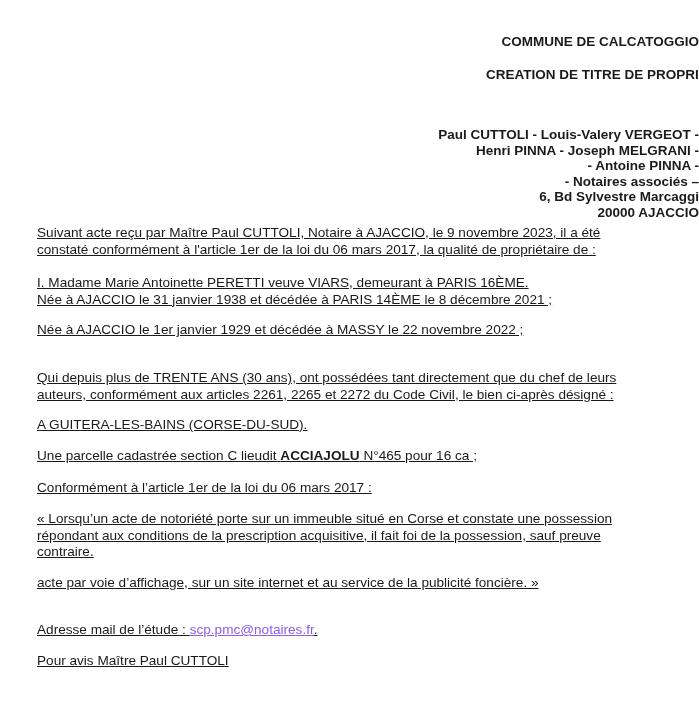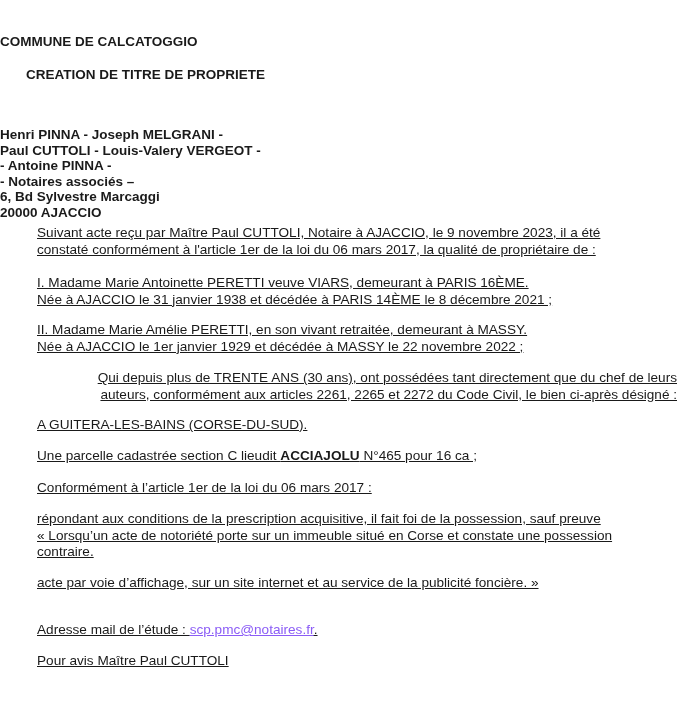--- a/index.html
+++ b/index.html
@@ -1,78 +1,77 @@
 <!DOCTYPE html>
 <html><head>
   <meta charset="utf-8">
   <style>
     html, body { margin: 0; padding: 0; background: #ffffff; }
     body {
       width: 699px; height: 708px; position: relative; overflow: hidden;
       font-family: "Liberation Sans", sans-serif; color: #1a1a1a;
     }
-    .header { position: absolute; left: 0; width: 699px; text-align: left; font-weight: bold; font-size: 13.5px; }
+    .header { position: absolute; left: 0; width: 699px; text-align: right; font-weight: bold; font-size: 13.5px; }
     .h1 { top: 34px; }
     .h2 { top: 67px; padding-left: 26px; }
     .notaries { top: 127px; line-height: 15.5px; }
     .notaries div { white-space: nowrap; }
     .body-text { position: absolute; left: 37px; width: 640px; font-size: 13.6px; line-height: 16.5px; text-decoration: underline; }
     .body-text p { margin: 0; }
     .bold { font-weight: bold; }
     a.email { color: #8b5cf6; text-decoration: underline; }
   </style>
 </head>
 <body>
 
 <div class="header h1">COMMUNE DE CALCATOGGIO</div>
 <div class="header h2">CREATION DE TITRE DE PROPRIETE</div>
 <div class="header notaries">
+  <div>Paul CUTTOLI - Louis-Valery VERGEOT -</div>
   <div>Henri PINNA - Joseph MELGRANI -</div>
-  <div>Paul CUTTOLI - Louis-Valery VERGEOT -</div>
   <div>- Antoine PINNA -</div>
   <div>- Notaires associés –</div>
   <div>6, Bd Sylvestre Marcaggi</div>
   <div>20000 AJACCIO</div>
 </div>
 
 <div class="body-text" style="top:225px;">
   <p>Suivant acte reçu par Maître Paul CUTTOLI, Notaire à AJACCIO, le 9 novembre 2023, il a été</p>
   <p>constaté conformément à l'article 1er de la loi du 06 mars 2017, la qualité de propriétaire de :</p>
 </div>
 
 <div class="body-text" style="top:275px;">
   <p>I. Madame Marie Antoinette PERETTI veuve VIARS, demeurant à PARIS 16ÈME.</p>
   <p>Née à AJACCIO le 31 janvier 1938 et décédée à PARIS 14ÈME le 8 décembre 2021 ;</p>
 </div>
 
 <div class="body-text" style="top:322px;">
-  <p>II. Madame Marie Amélie PERETTI, en son vivant retraitée, demeurant à MASSY.</p>
   <p>Née à AJACCIO le 1er janvier 1929 et décédée à MASSY le 22 novembre 2022 ;</p>
 </div>
 
-<div class="body-text" style="top:370px;text-align:right;">
+<div class="body-text" style="top:370px;">
   <p>Qui depuis plus de TRENTE ANS (30 ans), ont possédées tant directement que du chef de leurs</p>
   <p>auteurs, conformément aux articles 2261, 2265 et 2272 du Code Civil, le bien ci-après désigné :</p>
 </div>
 
 <div class="body-text" style="top:417px;">
   <p>A GUITERA-LES-BAINS (CORSE-DU-SUD).</p>
 </div>
 
 <div class="body-text" style="top:448px;">
   <p><span>Une parcelle cadastrée section C lieudit </span><span class="bold">ACCIAJOLU</span><span> N°465 pour 16 ca ;</span></p>
 </div>
 
 <div class="body-text" style="top:480px;">
   <p>Conformément à l’article 1er de la loi du 06 mars 2017 :</p>
 </div>
 
 <div class="body-text" style="top:511px;">
+  <p>« Lorsqu’un acte de notoriété porte sur un immeuble situé en Corse et constate une possession</p>
   <p>répondant aux conditions de la prescription acquisitive, il fait foi de la possession, sauf preuve</p>
-  <p>« Lorsqu’un acte de notoriété porte sur un immeuble situé en Corse et constate une possession</p>
   <p>contraire.</p>
 </div>
 
 <div class="body-text" style="top:575px;">
   <p>acte par voie d’affichage, sur un site internet et au service de la publicité foncière. »</p>
 </div>
 
 <div class="body-text" style="top:622px;">
   <p><span>Adresse mail de l’étude : </span><a class="email">scp.pmc@notaires.fr</a><span>.</span></p>
 </div>

